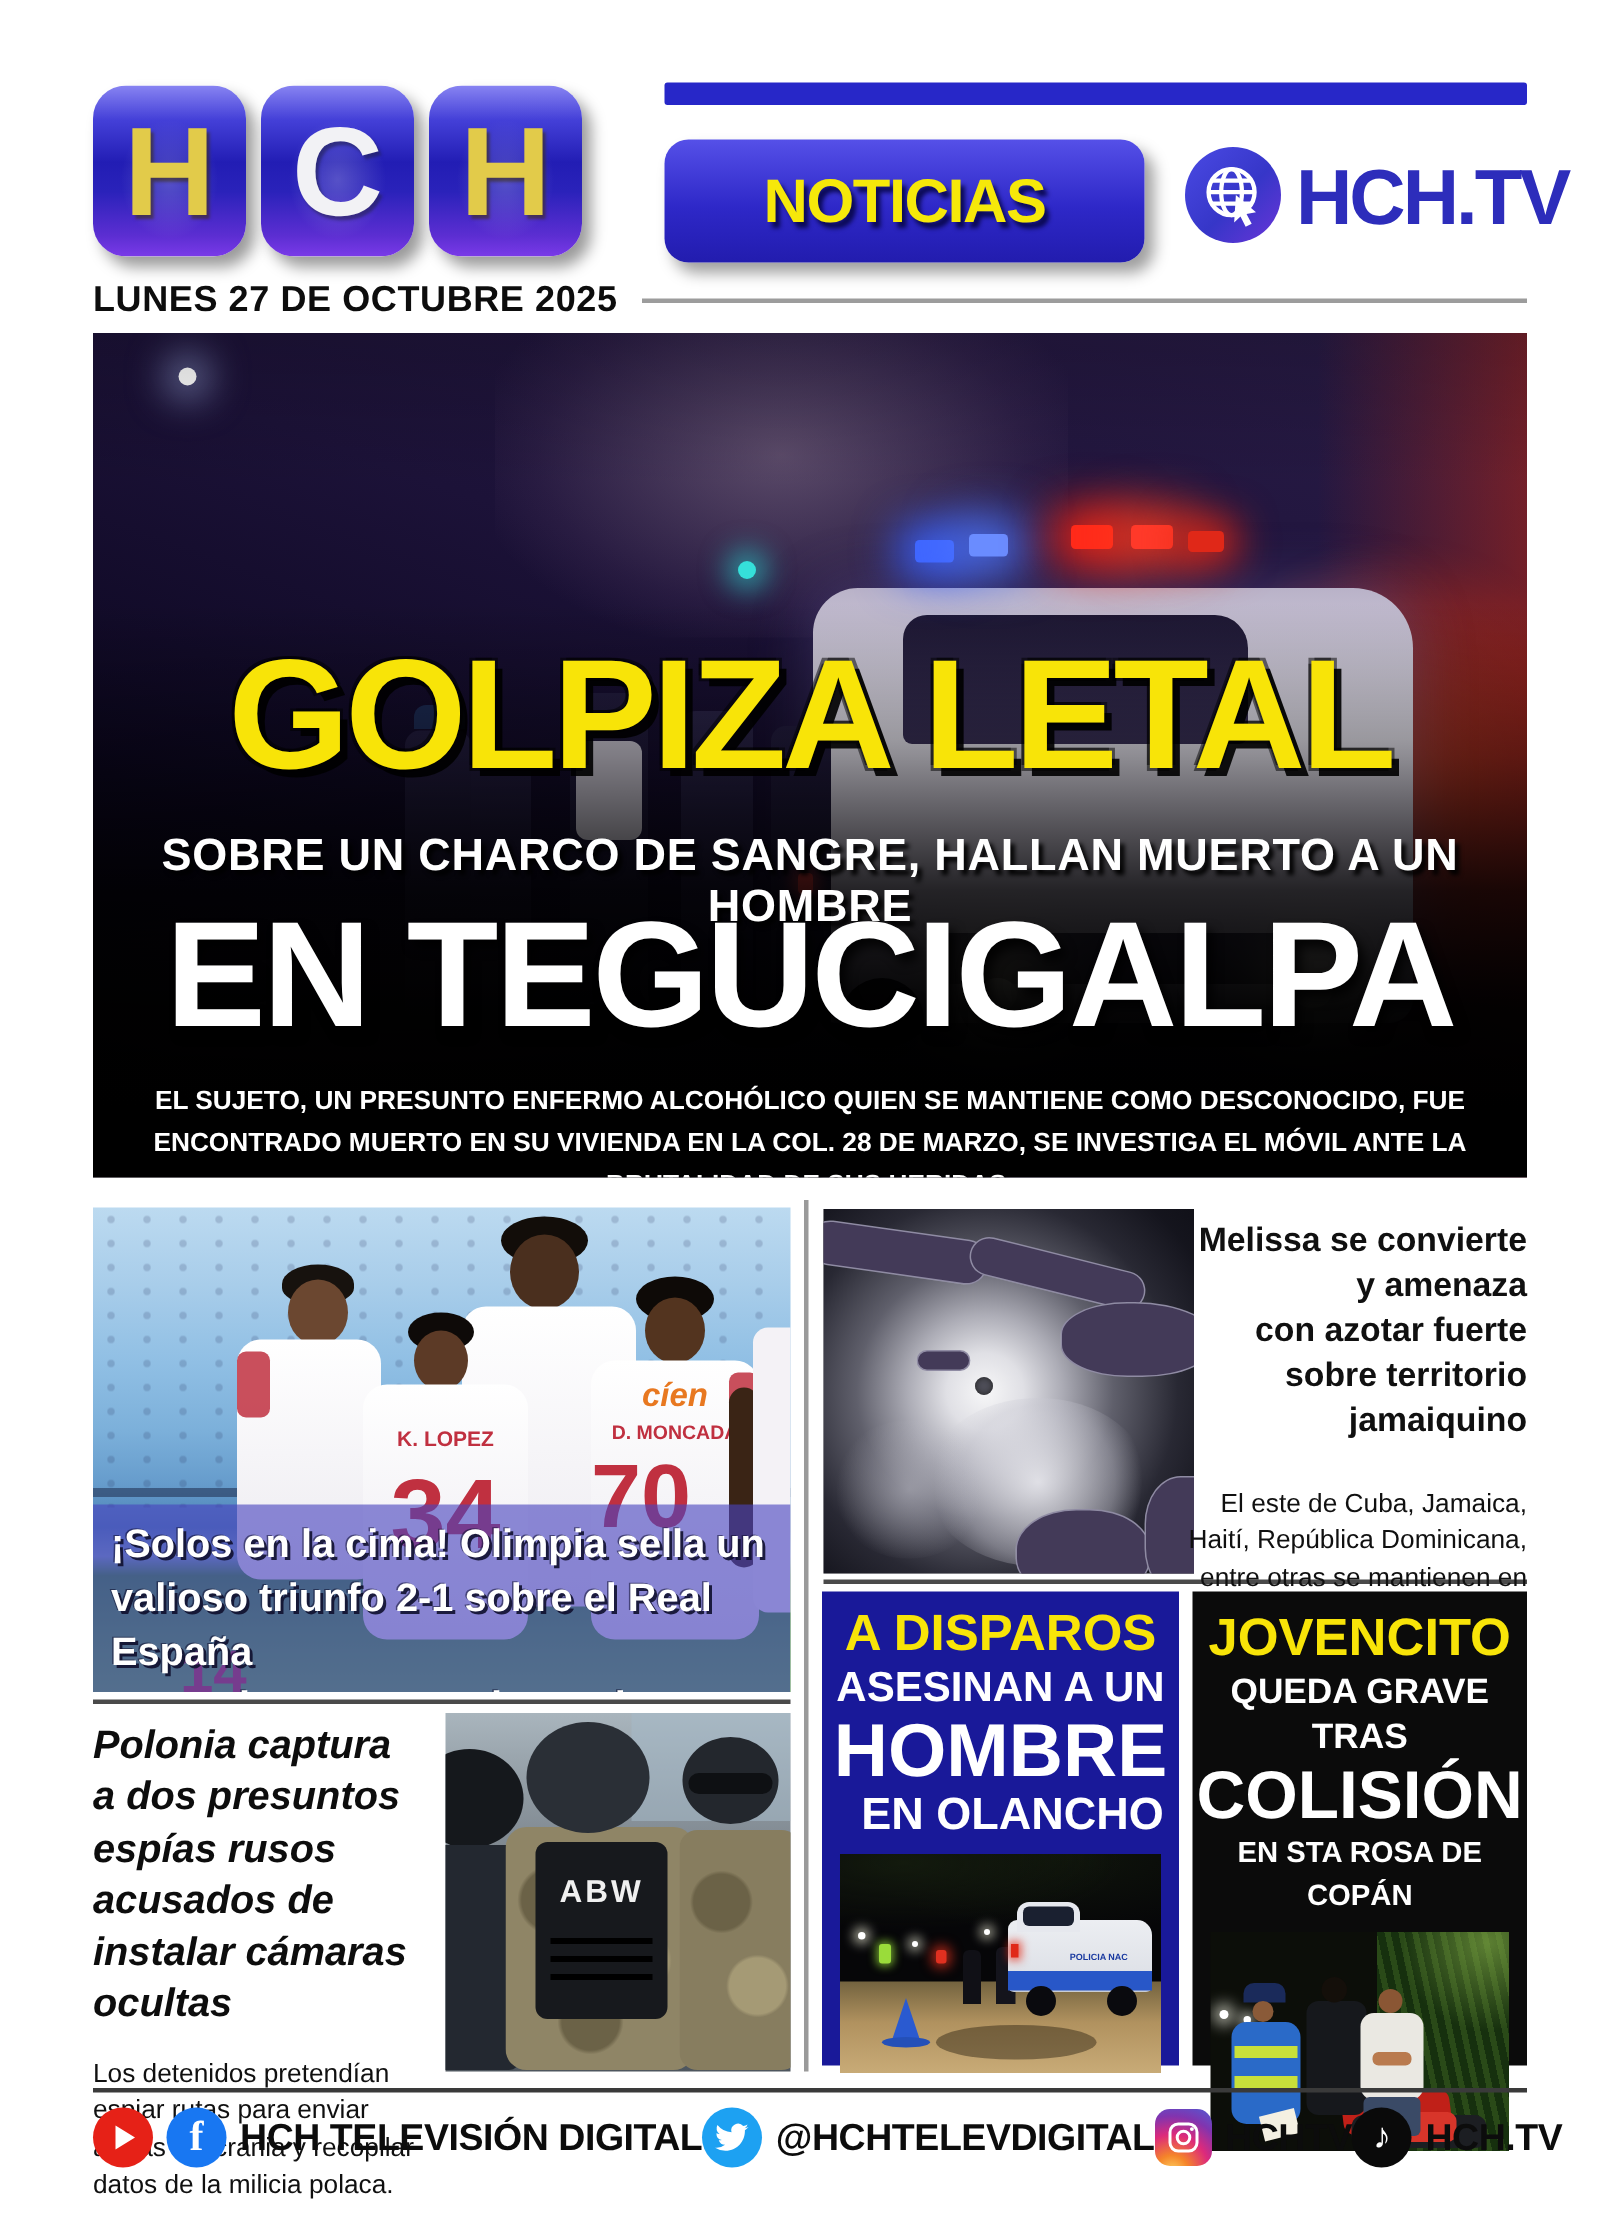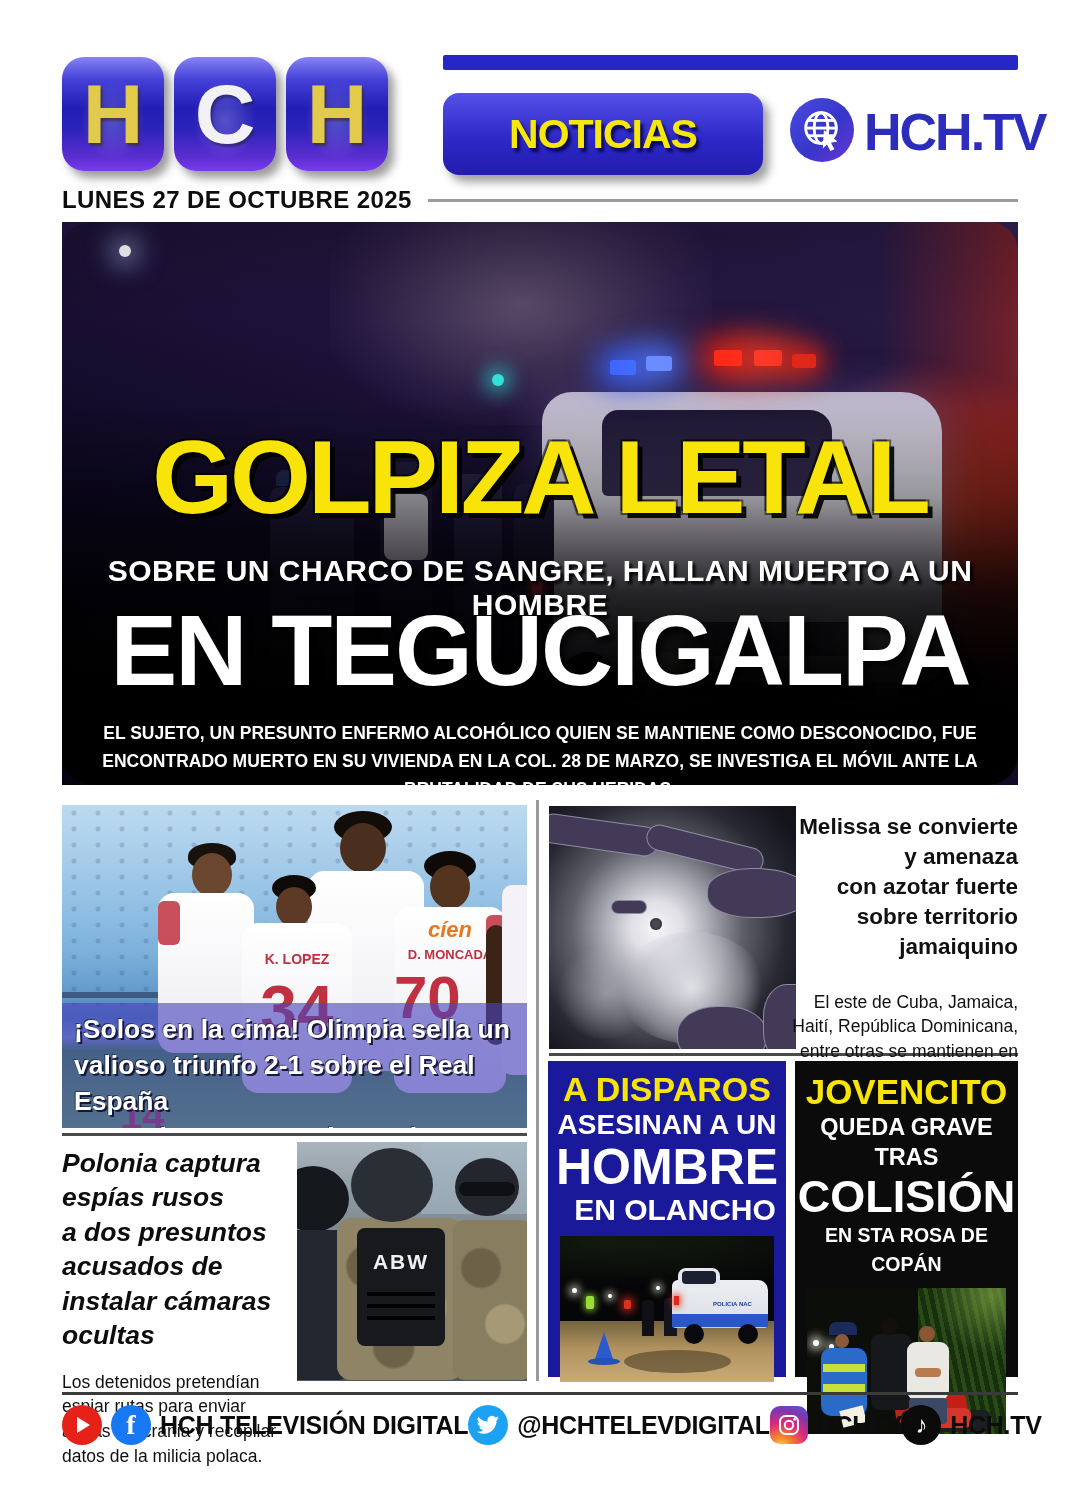--- a/index.html
+++ b/index.html
@@ -27,21 +27,21 @@
     background:linear-gradient(135deg,#4a4ae4 0%,#3636c8 55%,#6a35d8 100%); display:flex; align-items:center; justify-content:center; }
   .hch-tv-label { position:absolute; left:864px; top:102px; font-size:52px; font-weight:900; color:#2d2dbb; letter-spacing:-2px; }
 
   .date-row { position:absolute; left:62px; top:186px; width:956px; display:flex; align-items:center; }
   .date-text { font-size:24px; font-weight:800; color:#0d0d0d; letter-spacing:.4px; white-space:nowrap; }
   .date-line { flex:1; height:3px; background:#9c9c9c; margin-left:16px; }
 
   
   .hero { position:absolute; left:62px; top:222px; width:956px; height:563px; overflow:hidden;
     background:linear-gradient(200deg,#2a1c48 0%,#1c1238 40%,#0c0720 70%,#040210 100%); }
-  .hero * { position:absolute;border-radius:29px; }
+  .hero * { position:absolute; }
   .h-wall { left:28%; top:0; width:40%; height:36%;
     background:radial-gradient(ellipse at 50% 40%, rgba(150,128,150,.5), rgba(90,66,104,.2) 60%, transparent 78%); }
   .h-lamp { left:6%; top:4%; width:12px; height:12px; border-radius:50%; background:#fff; box-shadow:0 0 24px 10px rgba(180,200,255,.5); }
   .h-cyan { left:45%; top:27%; width:12px; height:12px; border-radius:50%; background:#35e0da; box-shadow:0 0 18px 8px rgba(40,220,215,.55); }
   .h-firewall { right:0; top:0; width:140px; height:100%; background:linear-gradient(90deg, transparent, rgba(210,40,10,.45)); }
   .h-fire { right:-50px; top:140px; width:280px; height:320px; border-radius:50%;
     background:radial-gradient(circle, rgba(255,90,20,.6), rgba(255,60,10,.25) 55%, transparent 75%); filter:blur(6px); }
   .h-truck-body { left:480px; top:170px; width:400px; height:290px; border-radius:30px 40px 16px 16px;
     background:linear-gradient(180deg,#b9b2c8 0%,#e9e7f0 35%,#d4cfde 60%,#9d93b2 100%); box-shadow:0 0 40px rgba(120,110,180,.35); }
   .h-windshield { left:540px; top:188px; width:230px; height:86px; border-radius:16px 22px 6px 6px; background:linear-gradient(180deg,#1e1834,#3a3158); }
@@ -362,22 +362,22 @@
     <div class="hurr-title-line">Melissa se convierte</div>
     <div class="hurr-title-line">y amenaza</div>
     <div class="hurr-title-line">con azotar fuerte</div>
     <div class="hurr-title-line">sobre territorio</div>
     <div class="hurr-title-line">jamaiquino</div>
     <div class="hurr-body">El este de Cuba, Jamaica, Haití, República Dominicana, entre otras se mantienen en alerta roja.</div>
   </div>
 
   <div class="poland-text">
     <div class="poland-title-line">Polonia captura</div>
+    <div class="poland-title-line">a dos presuntos</div>
     <div class="poland-title-line">espías rusos</div>
-    <div class="poland-title-line">a dos presuntos</div>
     <div class="poland-title-line">acusados de</div>
     <div class="poland-title-line">instalar cámaras</div>
     <div class="poland-title-line">ocultas</div>
     <div class="poland-body">Los detenidos pretendían espiar rutas para enviar armas a Ucrania y recopilar datos de la milicia polaca.</div>
   </div>
   <div class="poland-photo">
     <div class="pp-sky"></div>
     <div class="pp-helm1"></div>
     <div class="pp-body1"></div>
     <div class="pp-camo2"></div>

